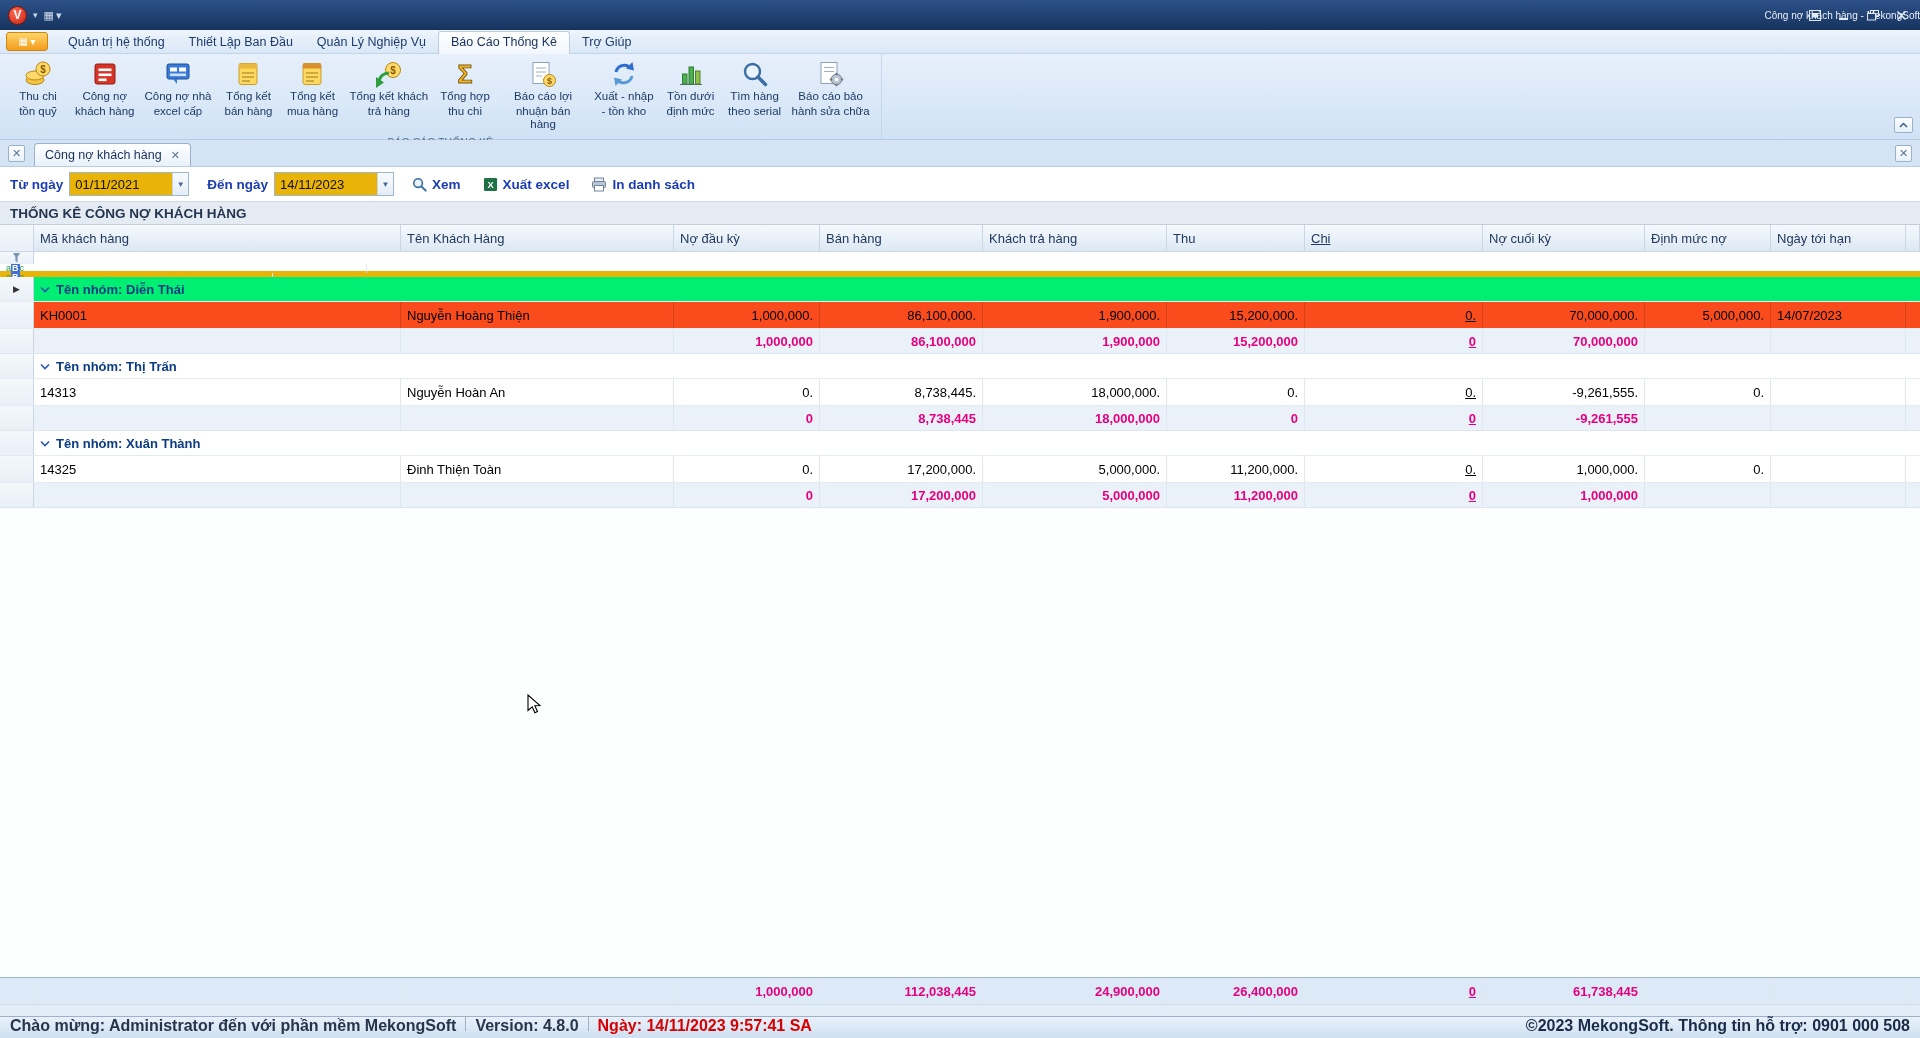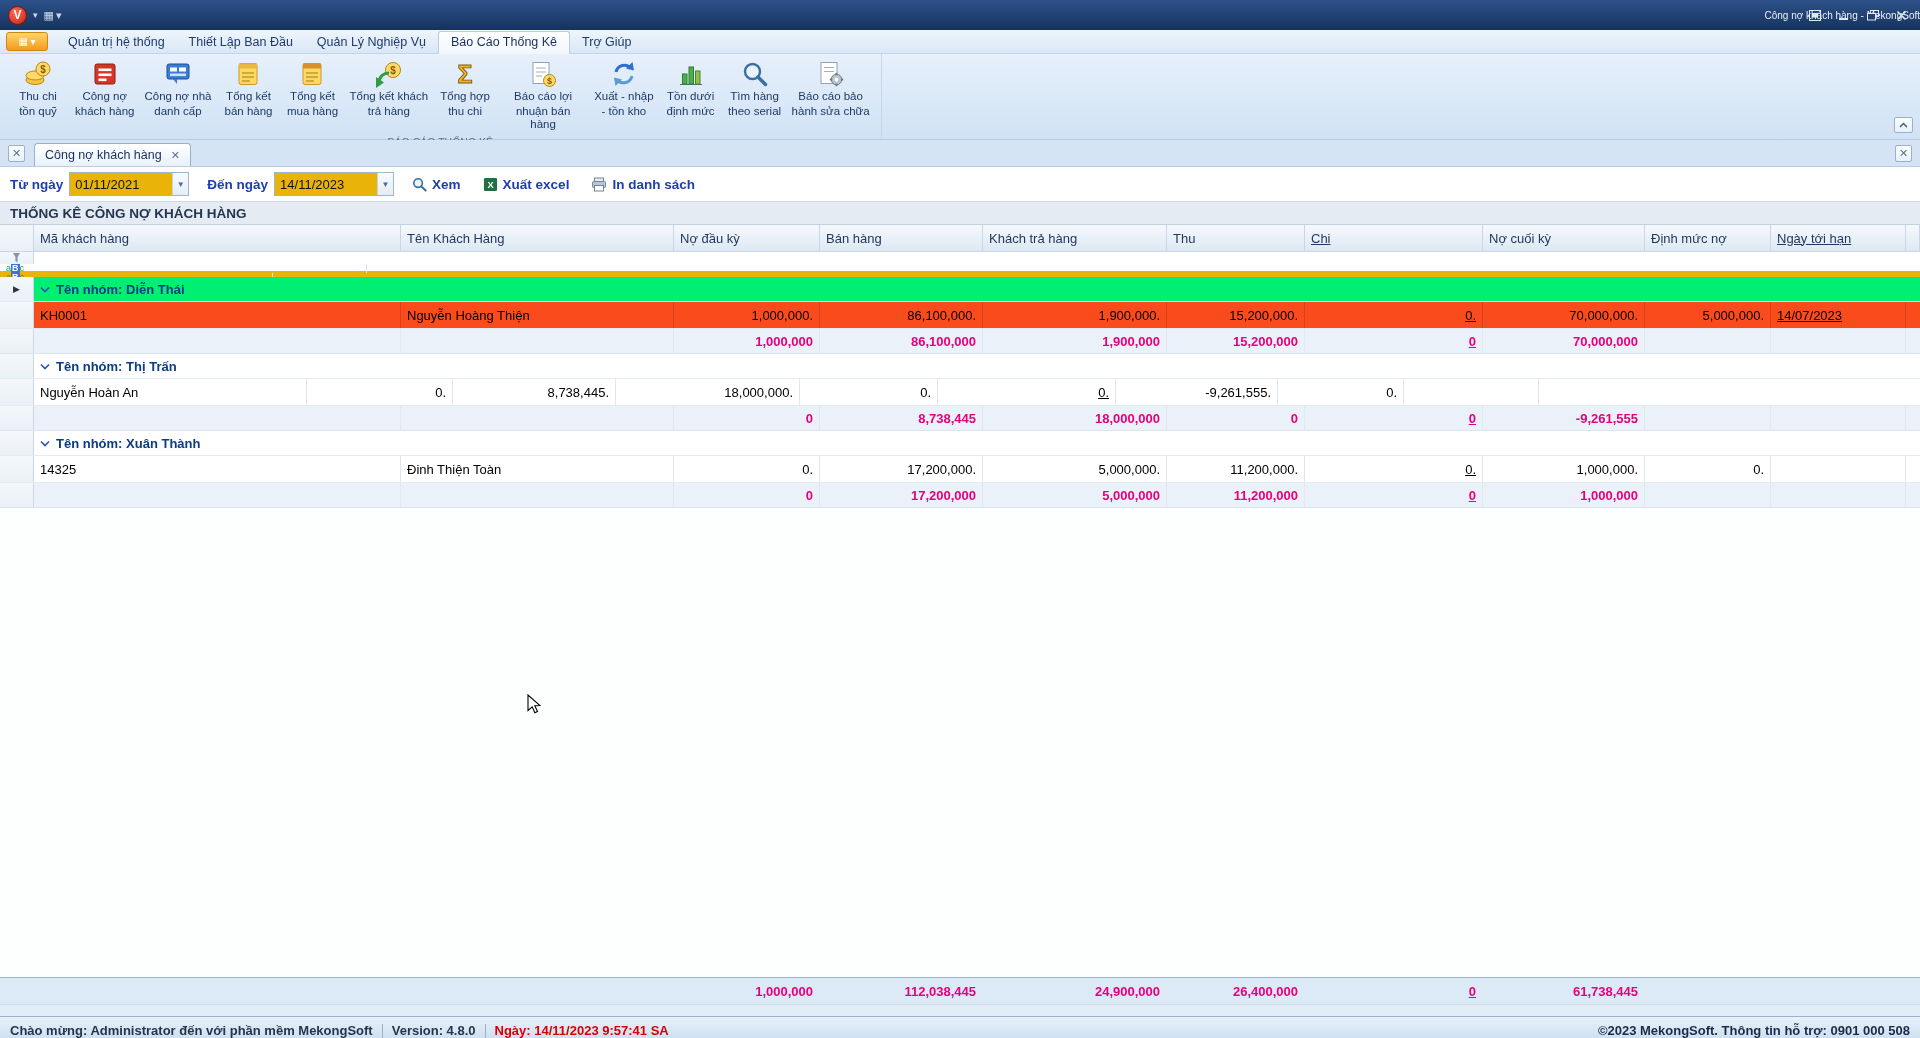--- a/index.html
+++ b/index.html
@@ -119,21 +119,21 @@
   }
 
   
   .grid { flex:1; display:flex; flex-direction:column; background:#fdfefe; min-height:0; }
   .grow { display:flex; flex:none; }
   .gc { flex:none; overflow:hidden; white-space:nowrap; display:flex; align-items:center; padding:0 6px; border-right:1px solid #dfe8f1; font-size:13px; }
   .c0 { width:34px; padding:0; justify-content:center; }
   .c1 { width:367px; } .c2 { width:273px; }
   .c3 { width:146px; } .c4 { width:163px; } .c5 { width:184px; }
   .c6 { width:138px; } .c7 { width:178px;text-decoration:underline; } .c8 { width:162px; }
-  .c9 { width:126px; } .c10 { width:135px;text-decoration:underline; }
+  .c9 { width:126px; } .c10 { width:135px; }
   .cfill { flex:1; border-right:none; }
   .num { justify-content:flex-end; }
 
   .header-row { height:27px; background:linear-gradient(#f5f9fd,#dde8f3); border-bottom:1px solid #c9d6e6; }
   .header-row .gc { border-right:1px solid #c9d6e6; color:#22395f; }
   .filter-row { height:25px; background:#fff; border-bottom:6px solid #eab308;flex-direction:column; }
   .indcell { background:linear-gradient(#f4f8fb,#e9f0f7); border-right:1px solid #c9d6e6 !important; }
 
   .group-row { height:25px; background:#fff; border-bottom:1px solid #e3ebf3; }
   .gname { flex:1; font-weight:700; color:#0b3c85; gap:6px; border-right:none; }
@@ -150,22 +150,22 @@
   .abc { font-size:9px; letter-spacing:0; line-height:1; }
   .abc i { font-style:normal; color:#1f9b4d; }
   .abc b { color:#fff; background:#3f6fd8; padding:0 1px; border-radius:1px; font-size:9px; }
   .eq { color:#7a96b5; font-weight:700; font-size:11px; }
   .chev { display:flex; align-items:center; }
   .focus-arrow { color:#333; font-size:9px; }
 
   
   .statusbar {
     height:22px; flex:none; background:linear-gradient(#e8f1fa,#cfe0f1);
-    border-top:1px solid #9cb2cc; display:flex; align-items:flex-end;
-    font-size:13px; padding:0 10px; color:#222;
+    border-top:1px solid #9cb2cc; display:flex; align-items:flex-start;
+    font-size:16px; padding:0 10px; color:#222;
   }
   .sb-item { font-weight:600; color:#26354c; white-space:nowrap; }
   .sb-sep { width:1px; height:14px; background:#9db1c7; margin:0 9px; }
   .sb-date { color:#d80000; font-weight:700; white-space:nowrap; }
   .sb-right { margin-left:auto; font-weight:700; color:#1a2b47; white-space:nowrap; }
 
   .cursor { position:absolute; left:527px; top:694px; z-index:99; pointer-events:none; }
 </style>
 </head>
 <body>
@@ -239,21 +239,21 @@
         </div>
         <div class="rbtn">
           <span class="ric"><svg width="30" height="30" viewBox="0 0 30 30">
               <rect x="4" y="5" width="22" height="15" rx="2" fill="#3a7bd5" stroke="#1d4f9e"></rect>
               <rect x="7" y="8.5" width="7" height="4" fill="#fff"></rect>
               <rect x="16" y="8.5" width="7" height="4" fill="#fff"></rect>
               <rect x="7" y="14.5" width="16" height="2.6" fill="#cfe2ff"></rect>
               <path d="M10 20 L14 25 L14 20 Z" fill="#3a7bd5"></path>
             </svg></span>
           <span>Công nợ nhà</span>
-          <span>danh cấp</span>
+          <span>excel cấp</span>
         </div>
         <div class="rbtn">
           <span class="ric"><svg width="30" height="30" viewBox="0 0 30 30">
               <rect x="6" y="4.5" width="18" height="21" rx="2" fill="#ffd95e" stroke="#c69c2a"></rect>
               <rect x="6" y="4.5" width="18" height="5" fill="#e8b93e"></rect>
               <line x1="9" y1="14" x2="21" y2="14" stroke="#9a7b22"></line>
               <line x1="9" y1="18" x2="21" y2="18" stroke="#9a7b22"></line>
               <line x1="9" y1="22" x2="17" y2="22" stroke="#9a7b22"></line>
             </svg></span>
           <span>Tổng kết</span>
@@ -501,20 +501,21 @@
           <span class="chev">
             <svg width="10" height="7" viewBox="0 0 10 7">
               <path d="M1 1.5 L5 5.5 L9 1.5" stroke="#2a56b0" stroke-width="1.6" fill="none"></path>
             </svg>
           </span>
           <span>Tên nhóm: Thị Trấn</span>
         </div>
       </div>
       <div class="grow data-row">
         <div class="gc c0 indcell"></div>
+        <div class="gc c1">14313</div>
         <div class="gc c2">Nguyễn Hoàn An</div>
         <div class="gc num c3">0.</div>
         <div class="gc num c4">8,738,445.</div>
         <div class="gc num c5">18,000,000.</div>
         <div class="gc num c6">0.</div>
         <div class="gc num c7">0.</div>
         <div class="gc num c8">-9,261,555.</div>
         <div class="gc num c9">0.</div>
         <div class="gc c10"></div>
         <div class="gc cfill"></div>

